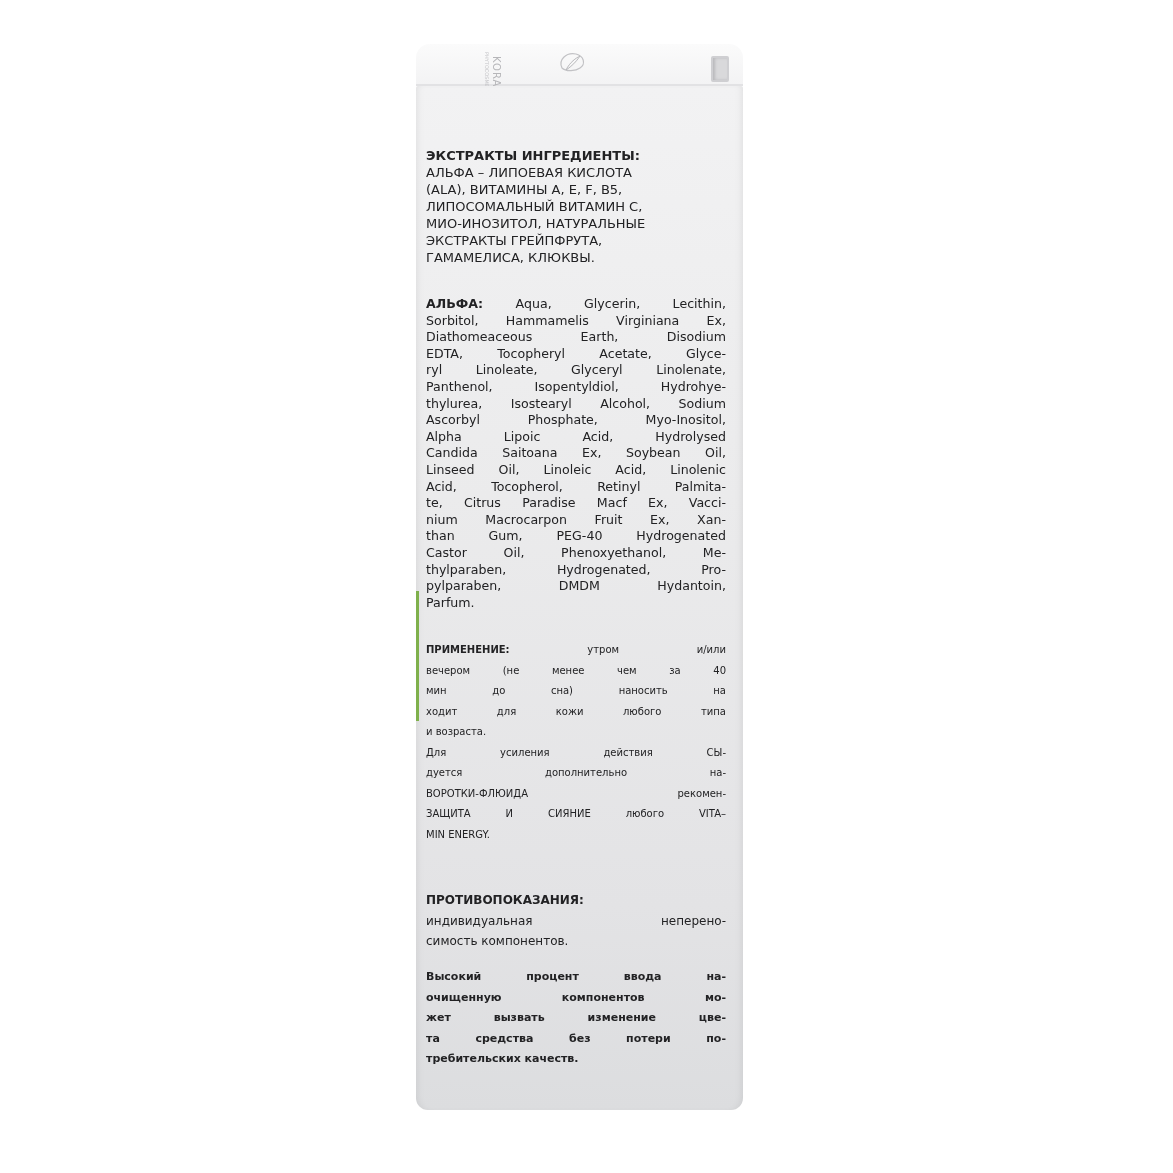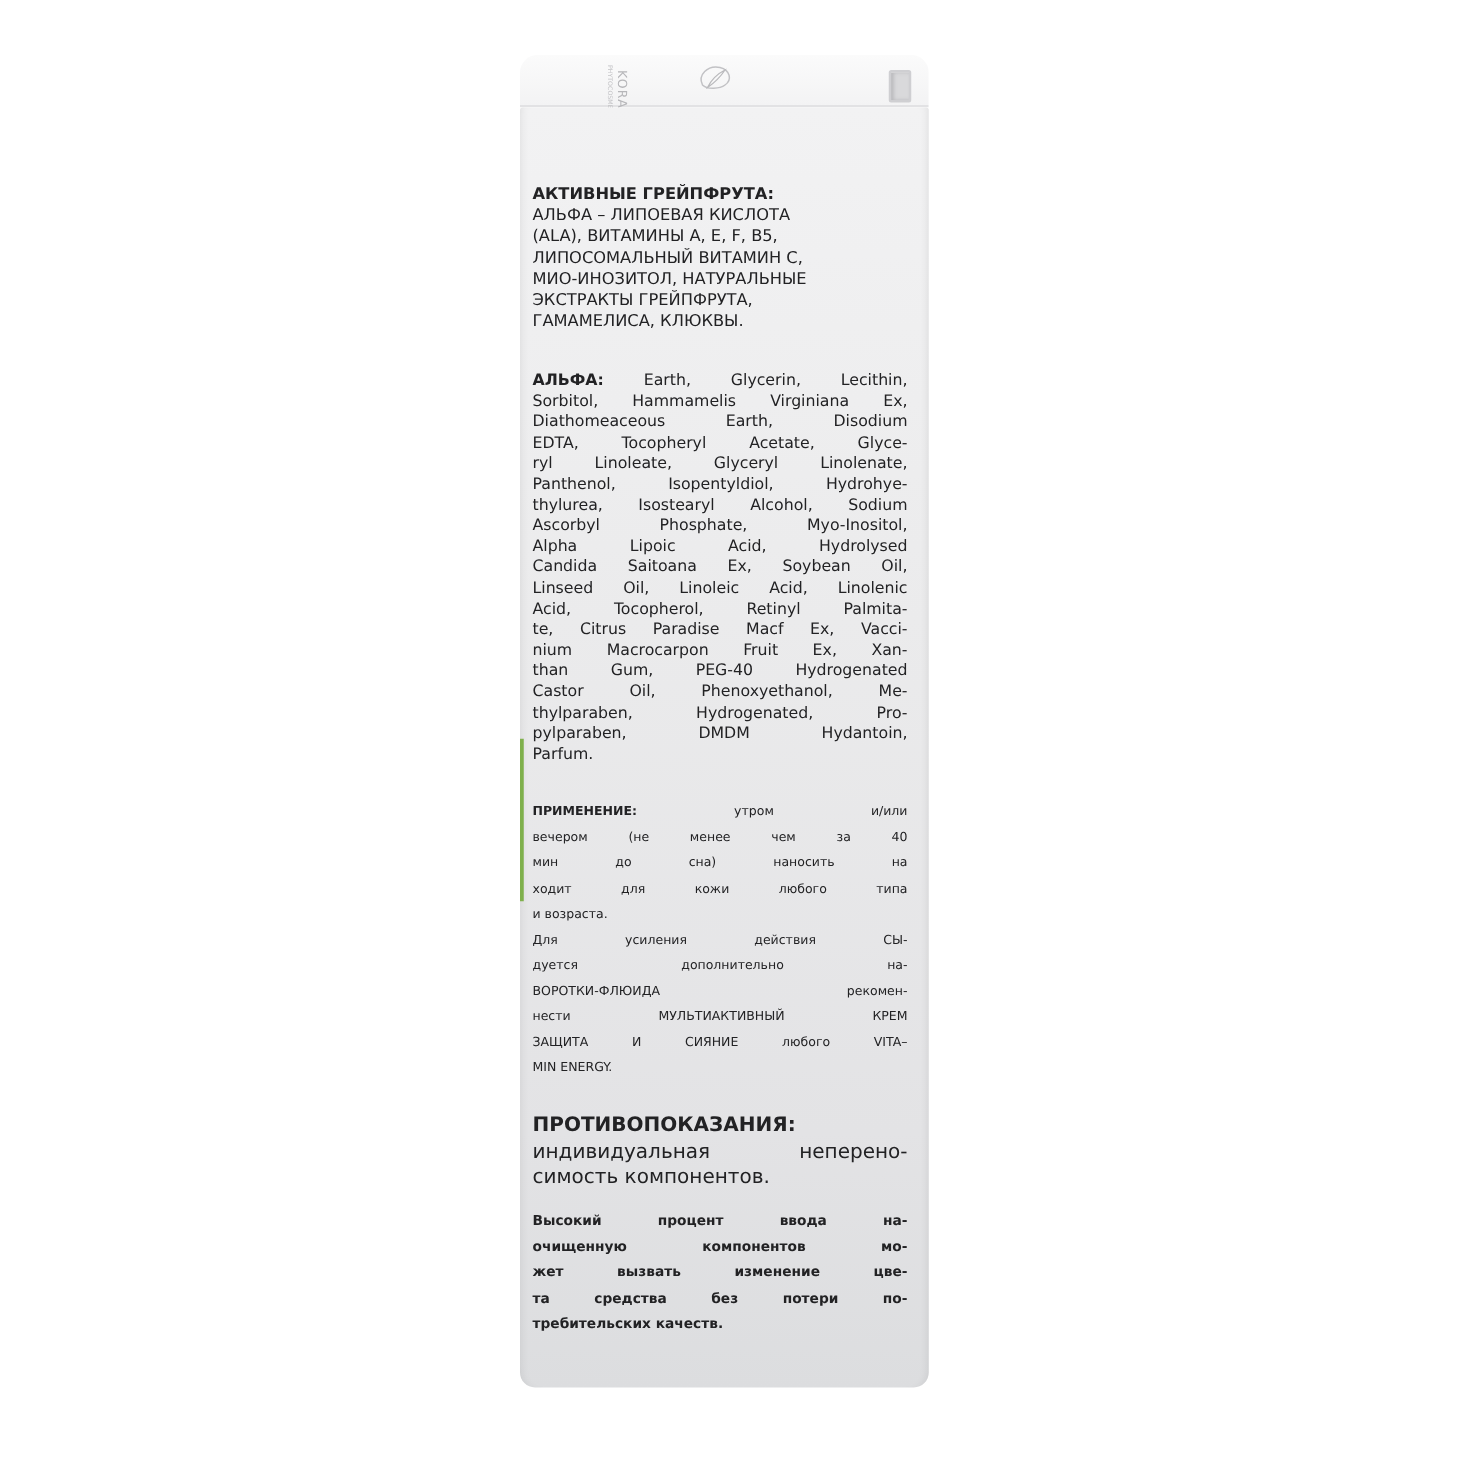--- a/index.html
+++ b/index.html
@@ -48,21 +48,21 @@
     }
     .text-block {
       position: absolute; left: 10px; width: 300px;
       color: #222224; font-size: 13.4px; line-height: 17px;
       font-family: "DejaVu Sans", sans-serif;
     }
     .bold { font-weight: bold; }
     .active { top: 103px; font-size: 13px; }
     .compo { top: 252px; text-align: justify; font-size: 12.6px; line-height: 16.6px; }
     .usage { top: 596px; font-size: 10px; line-height: 20.5px; }
-    .contra { top: 846px; font-size: 16px; line-height: 20.5px; }
+    .contra { top: 846px; font-size: 12px; line-height: 20.5px; }
     .note { top: 923px; font-size: 11px; line-height: 20.5px; font-weight: bold; }
     .line { display: block; white-space: nowrap; }
     .just { display: block; text-align: justify; text-align-last: justify; white-space: normal; }
   </style>
 </head>
 <body>
 
 <div class="box">
   <div class="box-top">
     <div class="logo-text">
@@ -74,31 +74,31 @@
       <path d="M10 20 C14 12, 20 8, 24 6 C20 12, 16 16, 10 20 Z" fill="none" stroke="#b9b9bc" stroke-width="1"></path>
     </svg>
     <div class="slot"></div>
   </div>
 
   <div class="box-face">
     <div class="green-strip"></div>
   </div>
 
   <div class="text-block active">
-    <span class="line bold">АКТИВНЫЕ ГРЕЙПФРУТА:</span>
+    <span class="line bold">ЭКСТРАКТЫ ИНГРЕДИЕНТЫ:</span>
     <span class="line">АЛЬФА – ЛИПОЕВАЯ КИСЛОТА</span>
     <span class="line">(ALA), ВИТАМИНЫ A, E, F, B5,</span>
     <span class="line">ЛИПОСОМАЛЬНЫЙ ВИТАМИН С,</span>
     <span class="line">МИО-ИНОЗИТОЛ, НАТУРАЛЬНЫЕ</span>
     <span class="line">ЭКСТРАКТЫ ГРЕЙПФРУТА,</span>
     <span class="line">ГАМАМЕЛИСА, КЛЮКВЫ.</span>
   </div>
 
   <div class="text-block compo">
-    <span class="just"><span class="bold">АЛЬФА:</span> <span>Earth, Glycerin, Lecithin,</span></span>
+    <span class="just"><span class="bold">АЛЬФА:</span> <span>Aqua, Glycerin, Lecithin,</span></span>
     <span class="just">Sorbitol, Hammamelis Virginiana Ex,</span>
     <span class="just">Diathomeaceous Earth, Disodium</span>
     <span class="just">EDTA, Tocopheryl Acetate, Glyce-</span>
     <span class="just">ryl Linoleate, Glyceryl Linolenate,</span>
     <span class="just">Panthenol, Isopentyldiol, Hydrohye-</span>
     <span class="just">thylurea, Isostearyl Alcohol, Sodium</span>
     <span class="just">Ascorbyl Phosphate, Myo-Inositol,</span>
     <span class="just">Alpha Lipoic Acid, Hydrolysed</span>
     <span class="just">Candida Saitoana Ex, Soybean Oil,</span>
     <span class="just">Linseed Oil, Linoleic Acid, Linolenic</span>
@@ -114,21 +114,20 @@
 
   <div class="text-block usage">
     <span class="just"><span class="bold">ПРИМЕНЕНИЕ:</span> <span>утром и/или</span></span>
     <span class="just">вечером (не менее чем за 40</span>
     <span class="just">мин до сна) наносить на</span>
     <span class="just">ходит для кожи любого типа</span>
     <span class="line">и возраста.</span>
     <span class="just">Для усиления действия СЫ-</span>
     <span class="just">дуется дополнительно на-</span>
     <span class="just">ВОРОТКИ-ФЛЮИДА рекомен-</span>
-    <span class="just">нести МУЛЬТИАКТИВНЫЙ КРЕМ</span>
     <span class="just">ЗАЩИТА И СИЯНИЕ любого VITA–</span>
     <span class="line">MIN ENERGY.</span>
   </div>
 
   <div class="text-block contra">
     <span class="line bold">ПРОТИВОПОКАЗАНИЯ:</span>
     <span class="just">индивидуальная неперено-</span>
     <span class="line">симость компонентов.</span>
   </div>
 

